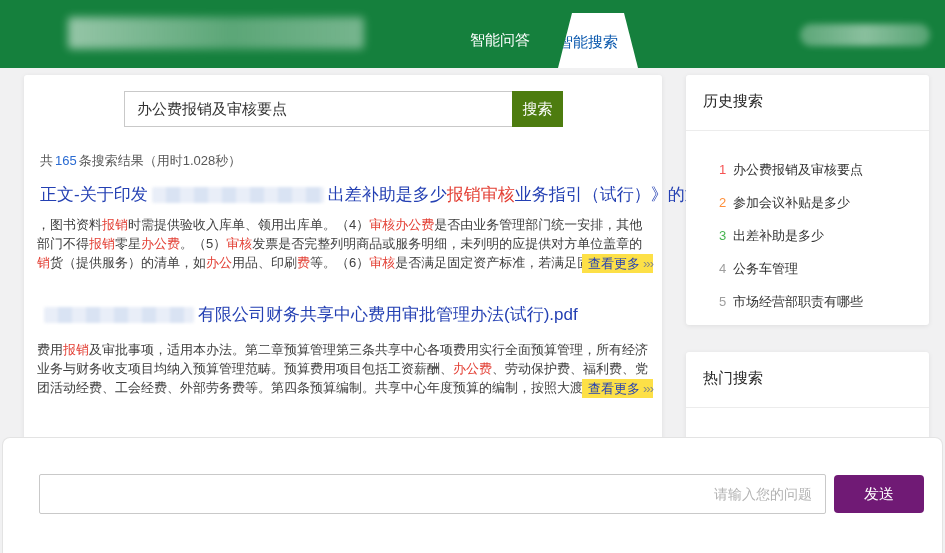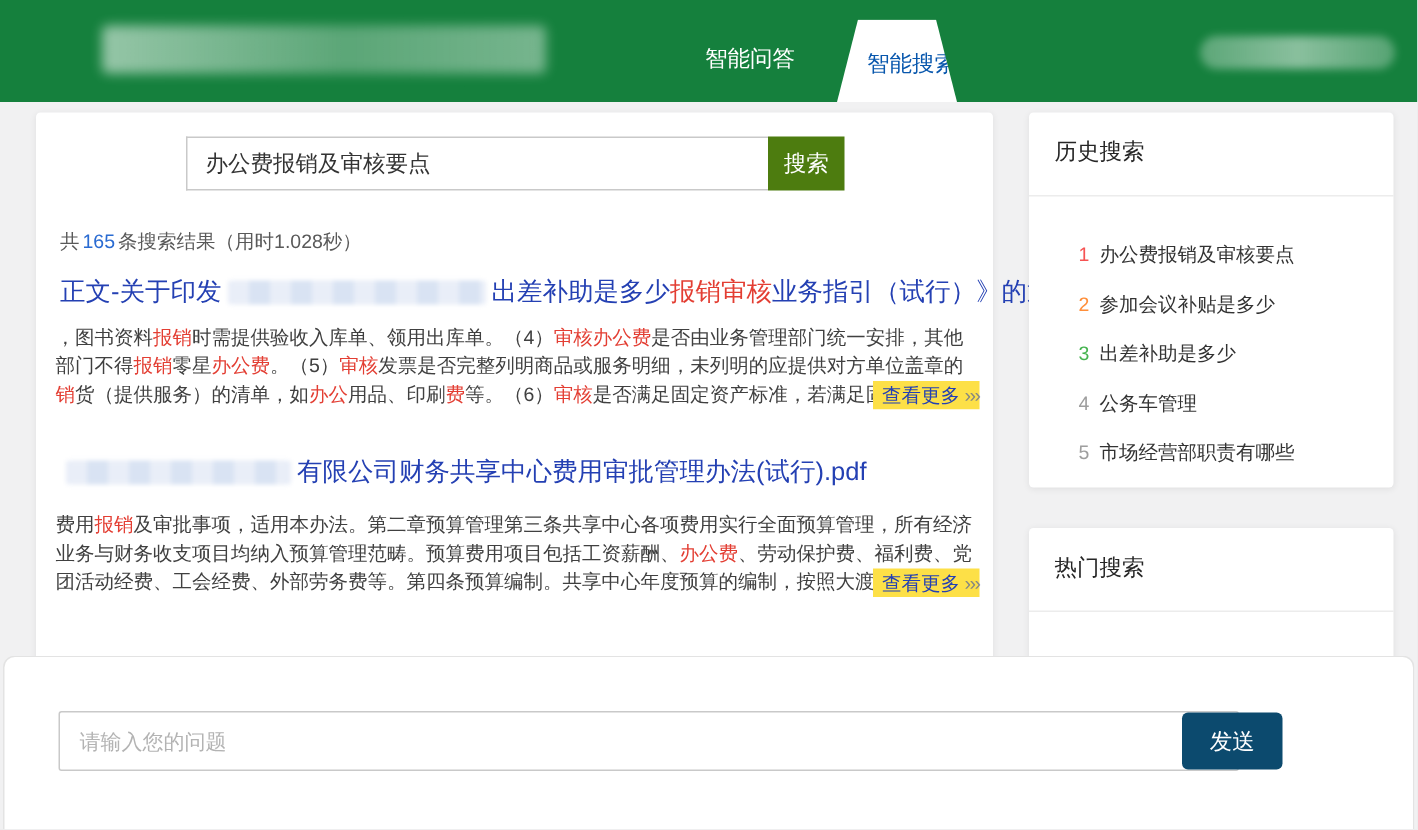--- a/index.html
+++ b/index.html
@@ -12,21 +12,21 @@
   .logo-redact { position:absolute; left:68px; top:17px; width:296px; height:32px; border-radius:4px;
     background:linear-gradient(90deg, rgba(255,255,255,.55), rgba(255,255,255,.30) 55%, rgba(255,255,255,.42));
     filter:blur(4px); }
   .user-redact { position:absolute; left:800px; top:24px; width:130px; height:22px; border-radius:11px;
     background:linear-gradient(90deg, rgba(255,255,255,.30), rgba(255,255,255,.5), rgba(255,255,255,.28));
     filter:blur(3px); }
   .tab-qa { position:absolute; left:440px; top:26px; width:120px; height:28px; line-height:28px;
     text-align:center; color:#ffffff; font-size:15px; cursor:pointer; }
   .tab-search { position:absolute; left:558px; top:13px; width:80px; height:55px; background:#ffffff;
     clip-path:polygon(14px 0, calc(100% - 14px) 0, 100% 100%, 0 100%);
-    color:#0857ad; font-size:15px; text-align:right; padding-top:20px; cursor:pointer; }
+    color:#0857ad; font-size:15px; text-align:left; padding-top:20px; cursor:pointer; }
 
   
   .card { position:absolute; background:#ffffff; box-shadow:0 1px 5px rgba(0,0,0,.08); border-radius:3px; }
   .main-card { left:24px; top:75px; width:638px; height:372px; }
 
   .search-input { position:absolute; left:100px; top:16px; width:388px; height:36px;
     border:1px solid #c9c9c9; border-right:none; padding:0 12px; font-size:15px; color:#333;
     font-family:inherit; outline:none; background:#fff; }
   .search-btn { position:absolute; left:488px; top:16px; width:51px; height:36px; background:#4d7c0f;
     color:#fff; border:none; font-size:15px; font-family:inherit; cursor:pointer; }
@@ -53,23 +53,23 @@
   .side-title { position:absolute; left:17px; top:17px; font-size:15px; color:#262626; }
   .side-divider { position:absolute; left:0; top:55px; width:100%; height:1px; background:#ececec; }
   .hist-item { position:absolute; left:17px; width:210px; height:20px; font-size:13px; color:#333;
     cursor:pointer; white-space:nowrap; overflow:hidden;margin-left:16px; }
   .hist-item .rank { display:inline-block; width:14px; font-size:13px; }
 
   
   .footer { position:absolute; left:2px; top:437px; width:941px; height:116px; background:#ffffff;
     border:1px solid #e3e3e3; border-bottom:none; border-radius:8px 8px 0 0; z-index:5; }
   .q-input { position:absolute; left:36px; top:36px; width:787px; height:40px; border:1px solid #c9c9c9;
-    border-radius:2px; padding:0 13px; font-size:14px; color:#333; font-family:inherit; outline:none; }
+    border-radius:2px; padding:0 13px; font-size:14px; color:#333; font-family:inherit; outline:none;text-align:right; }
   .q-input::placeholder { color:#b3b3b3; }
-  .send-btn { position:absolute; left:785px; top:37px; width:67px; height:38px; background:#0c4a6e;
+  .send-btn { position:absolute; left:831px; top:37px; width:90px; height:38px; background:#701a75;
     border:none; border-radius:4px; color:#fff; font-size:15px; font-family:inherit; cursor:pointer; }
 </style>
 </head>
 <body>
 
 <div id="app">
 
   <div class="header">
     <div class="logo-redact"></div>
     <div class="tab-qa">智能问答</div>

